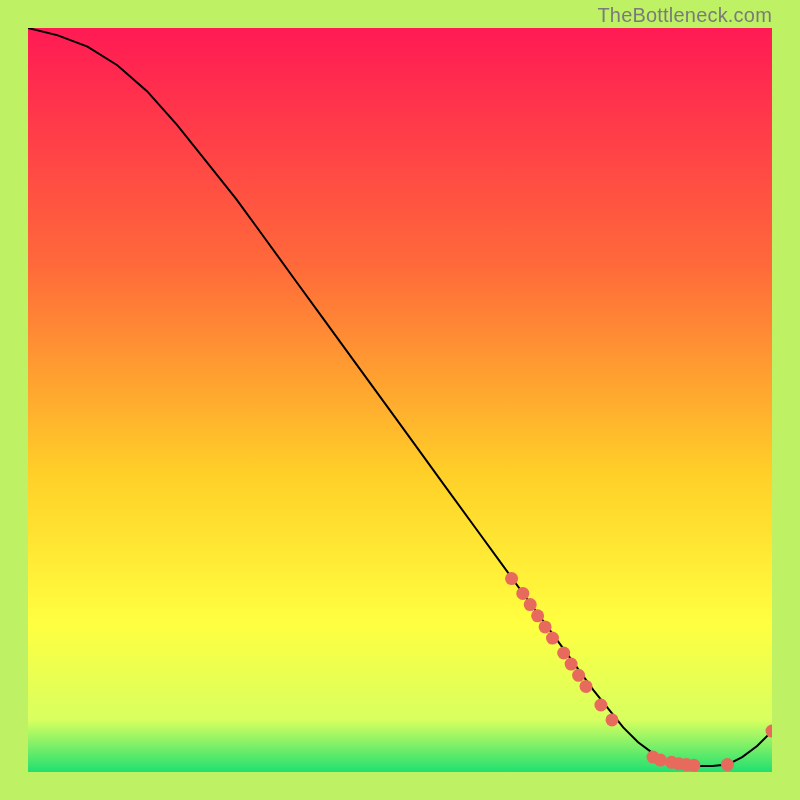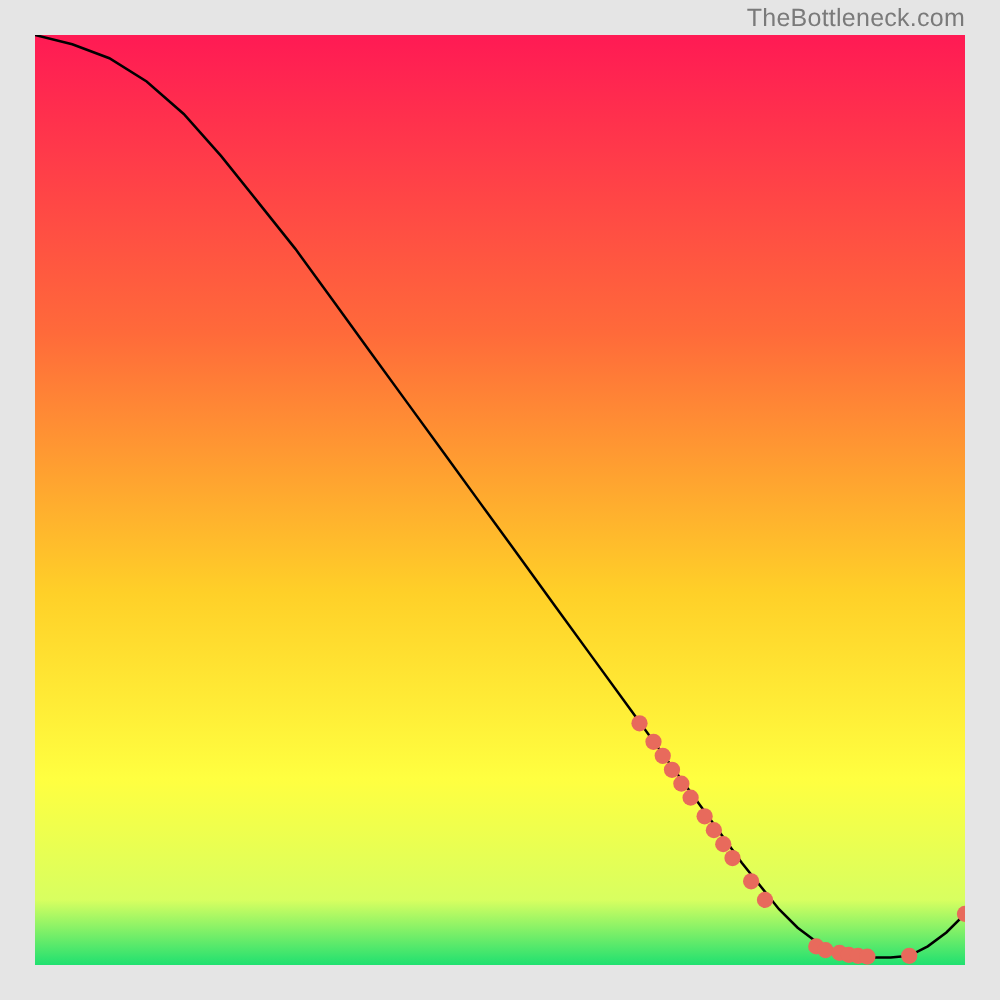--- a/index.html
+++ b/index.html
@@ -7,21 +7,21 @@
     padding: 0;
     width: 800px;
     height: 800px;
     background: #000;
     overflow: hidden;
   }
   .stage {
     position: relative;
     width: 800px;
     height: 800px;
-    background: #e5e5e5;
+    background: #bef264;
   }
   .plot {
     position: absolute;
     left: 28px;
     top: 28px;
     width: 744px;
     height: 744px;
     overflow: hidden;
   }
   .plot svg {

